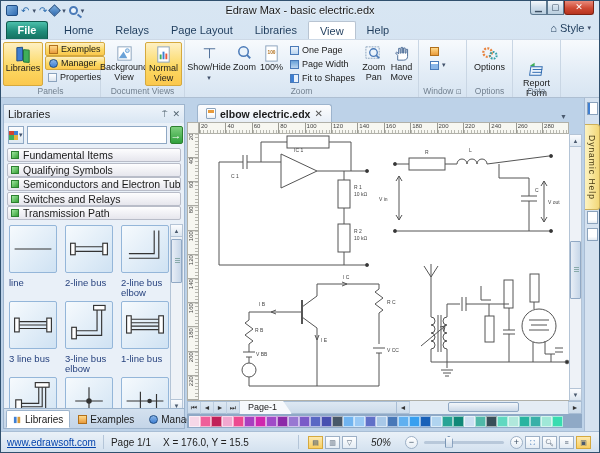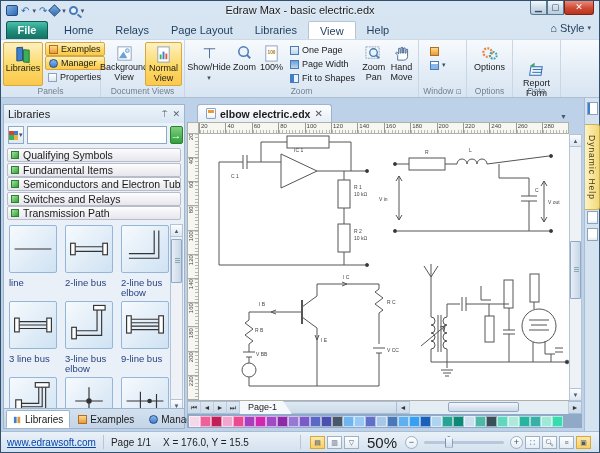--- a/index.html
+++ b/index.html
@@ -101,21 +101,21 @@
   
   .statusbar{position:absolute;left:0;top:430px;width:100%;height:21px;background:linear-gradient(#eaf1f8,#d3e1ef);border-top:1px solid #a9bed5;display:flex;align-items:center;font-size:10px;color:#222;}
   .sb-sep{width:1px;height:14px;background:#b4c5d8;margin:0 7px;}
   .link{color:#0645ad;text-decoration:underline;margin-left:6px;}
   .srb{display:flex;align-items:center;margin-left:auto;margin-right:8px;gap:2px;}
   .vicon{width:15px;height:13px;border:1px solid #9db0c6;background:linear-gradient(#fff,#e4ecf4);font-size:7px;line-height:12px;text-align:center;color:#4a5a6e;}
   .vicon.hl2{background:linear-gradient(#fde9ae,#f9cf62);border-color:#d5a93e;}
   .zoombtn{width:13px;height:13px;border:1px solid #9db0c6;border-radius:50%;background:linear-gradient(#fff,#e4ecf4);font-size:9px;line-height:11px;text-align:center;color:#3c4f63;}
   .ztrack{position:relative;width:80px;height:3px;background:#b8c8da;border-radius:2px;margin:0 4px;}
   .zthumb{position:absolute;left:26%;top:-5px;width:8px;height:12px;background:linear-gradient(#f6f9fc,#cfdcea);border:1px solid #7a96b5;clip-path:polygon(50% 0,100% 30%,100% 100%,0 100%,0 30%);}
-  .zoom-pct{margin:0 6px;font-size:15px;}
+  .zoom-pct{margin:0 12px;font-size:10px;font-style:italic;}
   svg text{font-family:"Liberation Sans",sans-serif;}
 </style>
 </head>
 <body>
 
 <div class="window">
 
   <div class="titlebar">
     <div class="qat">
       <span class="i-save"></span>
@@ -310,25 +310,25 @@
               <i style="background:#e8b23c"></i>
             </span>
             <span>▾</span>
         </div>
         <input class="srch-input" style="">
         <div class="go-btn">→</div>
       </div>
       <div class="lib-list">
           <div class="librow">
             <span class="cube"></span>
-            <span>Qualifying Symbols</span>
+            <span>Fundamental Items</span>
           </div>
           <div class="librow">
             <span class="cube"></span>
-            <span>Fundamental Items</span>
+            <span>Qualifying Symbols</span>
           </div>
           <div class="librow">
             <span class="cube"></span>
             <span>Semiconductors and Electron Tubes</span>
           </div>
           <div class="librow">
             <span class="cube"></span>
             <span>Switches and Relays</span>
           </div>
           <div class="librow">
@@ -364,21 +364,21 @@
                 <path d="M31 7 V29 H8" fill="none" stroke="#333"></path>
                 <rect x="5" y="22" width="4" height="10" fill="#fff" stroke="#333"></rect>
               </svg><div class="symlabel">3-line bus elbow</div></div>
           <div class="symcell"><svg class="symbox" viewBox="0 0 40 40">
                 <line x1="8" y1="15" x2="32" y2="15" stroke="#333"></line>
                 <line x1="8" y1="18" x2="32" y2="18" stroke="#333"></line>
                 <line x1="8" y1="21" x2="32" y2="21" stroke="#333"></line>
                 <line x1="8" y1="24" x2="32" y2="24" stroke="#333"></line>
                 <rect x="4" y="12" width="4" height="15" fill="#fff" stroke="#333"></rect>
                 <rect x="32" y="12" width="4" height="15" fill="#fff" stroke="#333"></rect>
-              </svg><div class="symlabel">9-line bus</div></div>
+              </svg><div class="symlabel">1-line bus</div></div>
           <div class="symcell"><svg class="symbox" viewBox="0 0 40 40">
                 <rect x="22" y="4" width="12" height="4" fill="#fff" stroke="#333"></rect>
                 <path d="M25 8 V22 H10" fill="none" stroke="#333"></path>
                 <path d="M28 8 V25 H10" fill="none" stroke="#333"></path>
                 <path d="M31 8 V28 H10" fill="none" stroke="#333"></path>
                 <rect x="5" y="19" width="5" height="12" fill="#fff" stroke="#333"></rect>
               </svg></div>
           <div class="symcell"><svg class="symbox" viewBox="0 0 40 40">
                 <line x1="8" y1="20" x2="32" y2="20" stroke="#333"></line>
                 <line x1="20" y1="8" x2="20" y2="32" stroke="#333"></line>

